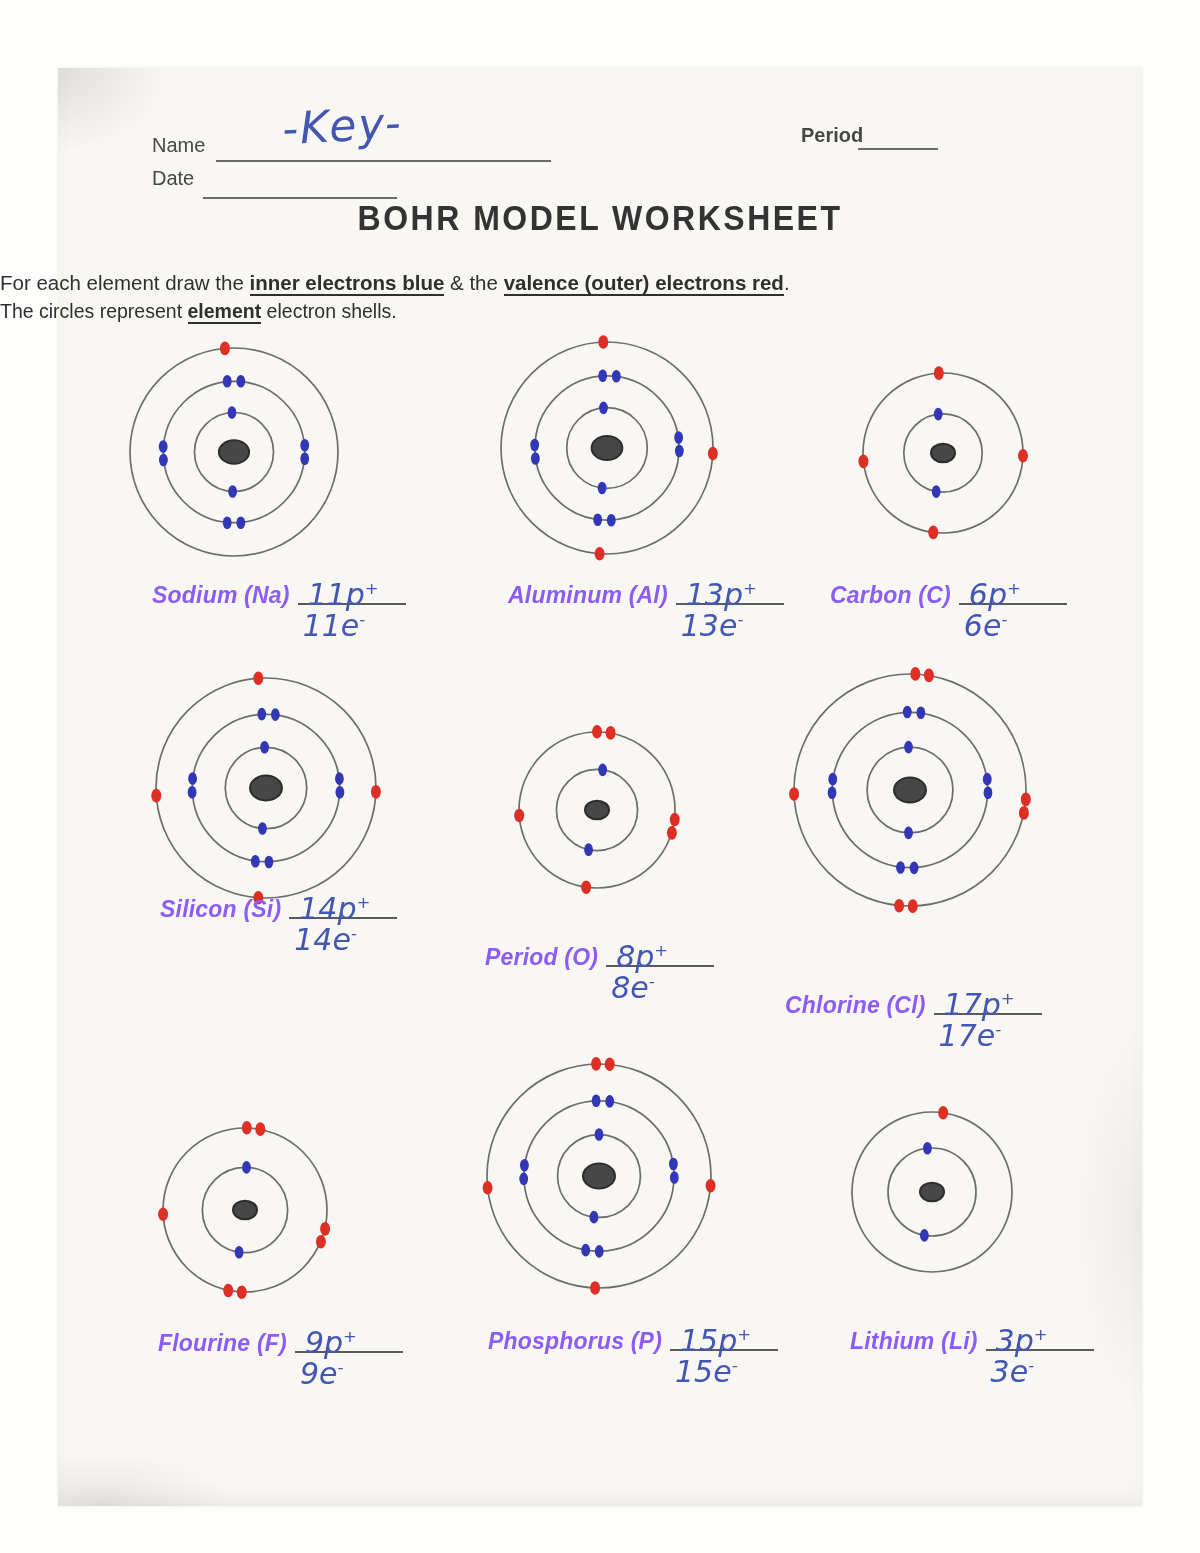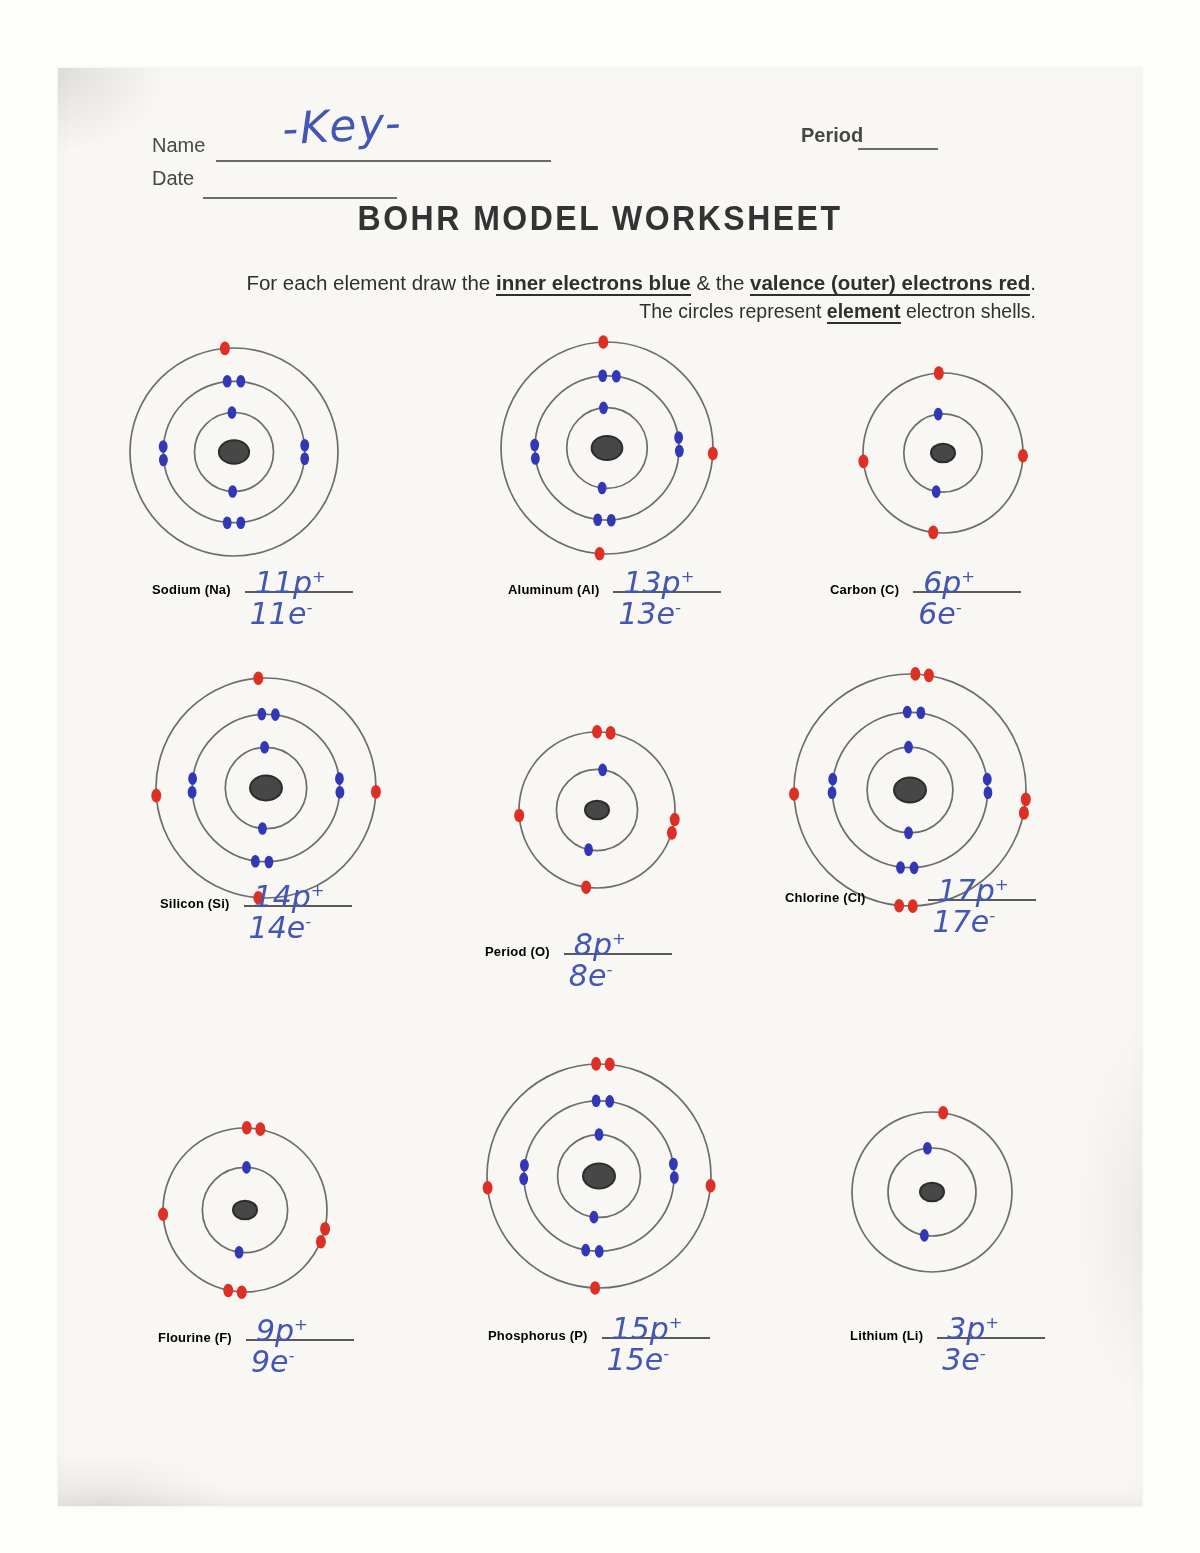--- a/index.html
+++ b/index.html
@@ -30,29 +30,29 @@
   .hw sup{font-size:.55em;}
   .hw-name{
     position:absolute;left:282px;top:100px;font-size:44px;
     transform:rotate(-3deg);letter-spacing:2px;
   }
   .title{
     position:absolute;left:0;top:200px;width:1200px;text-align:center;
     font-size:32px;font-weight:bold;letter-spacing:2.5px;color:#333;
     transform:scaleY(1.12);
   }
-  .instructions{position:absolute;left:0;top:268px;width:1036px;text-align:right;color:#2f2f2f;}
+  .instructions{position:absolute;left:0;top:268px;width:1036px;text-align:left;color:#2f2f2f;}
   .instr-line1{font-size:20.5px;line-height:29px;}
   .instr-line2{font-size:19.5px;line-height:28px;}
   .emph{font-weight:bold;border-bottom:2.5px solid #2f2f2f;padding-bottom:0px;}
   .el-caption{position:absolute;display:flex;align-items:baseline;white-space:nowrap;}
-  .el-name{font-size:13px;font-weight:bold;color:#000000;letter-spacing:.2px;}
+  .el-name{font-size:23px;font-weight:bold;color:#8b5cf6;letter-spacing:.2px;font-style:italic;}
   .blank{
     position:relative;display:inline-block;width:108px;height:2px;
-    border-bottom:2.5px solid #5a5a5a;margin-left:14px;align-self:flex-end;margin-bottom:4px;
+    border-bottom:2.5px solid #5a5a5a;margin-left:8px;align-self:flex-end;margin-bottom:4px;
   }
   .hw-top{position:absolute;left:10px;bottom:-7px;font-size:30px;line-height:30px;}
   .hw-bot{position:absolute;left:5px;top:3px;font-size:30px;line-height:32px;}
   svg.atom{position:absolute;}
 </style>
 </head>
 <body>
 
 <div class="scan-page"></div>
 
@@ -205,21 +205,21 @@
       <circle cx="128" cy="128" r="116" fill="none" stroke="#6d6d6d" stroke-width="1.7"></circle>
       <ellipse cx="146.88805062755208" cy="13.346253687500347" rx="5" ry="6.8" fill="#de2f25"></ellipse>
       <ellipse cx="133.36255285054355" cy="11.924666587060262" rx="5" ry="6.8" fill="#de2f25"></ellipse>
       <ellipse cx="117.15580075877996" cy="243.69201935663807" rx="5" ry="6.8" fill="#de2f25"></ellipse>
       <ellipse cx="130.74751600623966" cy="244.1666525117921" rx="5" ry="6.8" fill="#de2f25"></ellipse>
       <ellipse cx="241.92471888749373" cy="150.87790257881028" rx="5" ry="6.8" fill="#de2f25"></ellipse>
       <ellipse cx="243.81747306055064" cy="137.4102568439249" rx="5" ry="6.8" fill="#de2f25"></ellipse>
       <ellipse cx="12.070664065784896" cy="132.0483416174901" rx="5" ry="6.8" fill="#de2f25"></ellipse>
       <ellipse cx="128" cy="128" rx="16" ry="12.48" fill="#474747" stroke="#2d2d2d" stroke-width="2"></ellipse>
     </svg>
-    <div class="el-caption" style="left: 785px; top: 890px; gap: 48px;">
+    <div class="el-caption" style="left: 785px; top: 992px;">
       <span class="el-name">Chlorine (Cl)</span>
       <span class="blank">
         <span class="hw hw-top">17p<sup>+</sup></span>
         <span class="hw hw-bot">17e<sup>-</sup></span>
       </span>
     </div>
     <svg width="188" height="188" class="atom" style="left: 151px; top: 1116px;">
       <circle cx="94" cy="94" r="42.64" fill="none" stroke="#6d6d6d" stroke-width="1.7"></circle>
       <ellipse cx="95.48811453939464" cy="51.38597513590575" rx="4.4" ry="6.3" fill="#3137b5"></ellipse>
       <ellipse cx="88.06565897506283" cy="136.22503045114055" rx="4.4" ry="6.3" fill="#3137b5"></ellipse>

